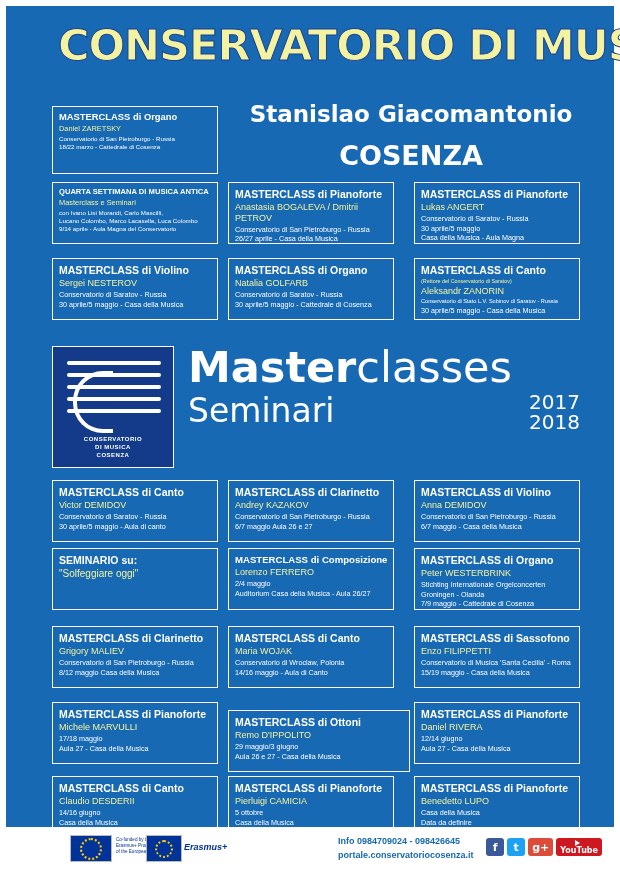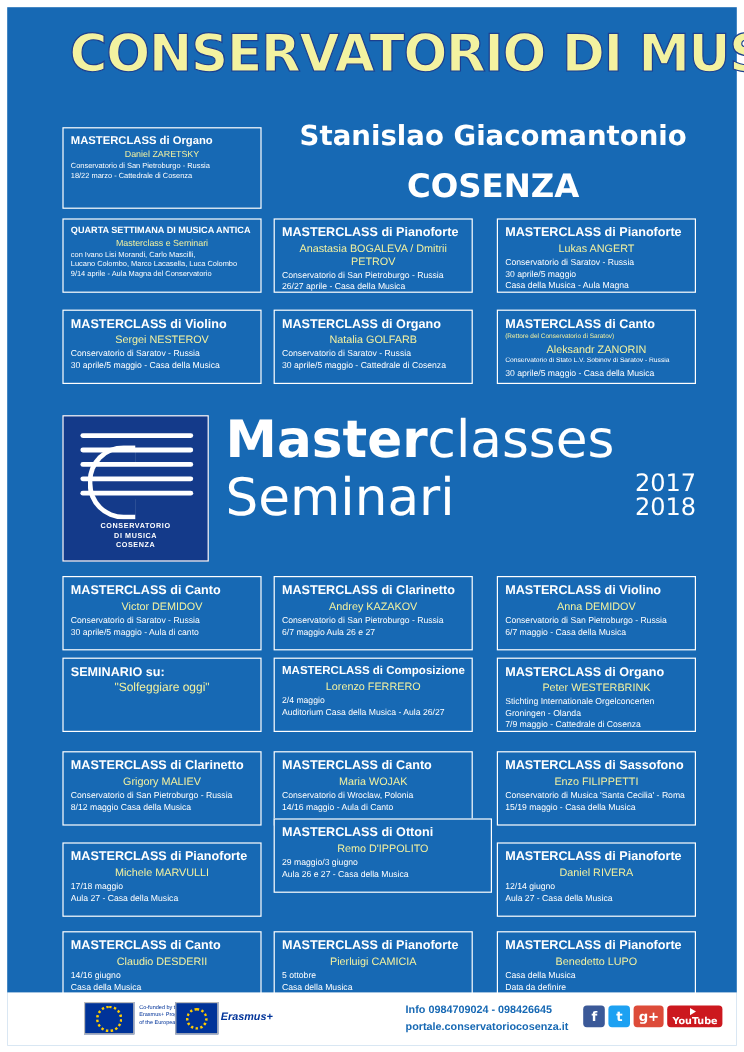--- a/index.html
+++ b/index.html
@@ -52,21 +52,21 @@
     background:#1769b4;
     padding:5px 6px 4px 6px;
     color:#ffffff;
     overflow:hidden;
   }
   .card .ct{
     font-size:10.5px;font-weight:bold;color:#ffffff;
     line-height:1.15;margin-bottom:2px;white-space:nowrap;
   }
   .card .cn{
-    font-size:9px;color:#f3f2a0;line-height:1.2;margin-bottom:1px;text-align:center;
+    font-size:9px;color:#f3f2a0;line-height:1.2;margin-bottom:1px;
   }
   .card .cl{
     font-size:7.2px;color:#ffffff;line-height:1.35;
   }
   .card .cl div{white-space:nowrap;overflow:hidden;}
   .card.small .ct{font-size:9.4px;}
   .card.small .cn{font-size:7.4px;}
   .card.small .cl{font-size:6.2px;}
   
   .band{
@@ -98,21 +98,21 @@
   .bt1{
     position:absolute;left:0;top:4px;
     font-family:"DejaVu Sans", sans-serif;
     font-size:43px;line-height:1;color:#ffffff;white-space:nowrap;
   }
   .bt1 b{font-weight:bold;text-align:right;}
   .bt1 span{font-weight:normal;}
   .bt2{
     position:absolute;left:0;top:52px;
     font-family:"DejaVu Sans", sans-serif;
-    font-size:43px;line-height:1;color:#ffffff;white-space:nowrap;font-weight:normal;
+    font-size:33px;line-height:1;color:#ffffff;white-space:nowrap;font-weight:normal;
   }
   .years{
     position:absolute;right:0;top:50px;text-align:left;
     font-family:"DejaVu Sans", sans-serif;
     font-size:20px;line-height:1.02;color:#ffffff;font-weight:normal;
   }
   
   .footer{
     position:absolute;left:0;right:0;bottom:0;height:44px;
     background:#ffffff;
@@ -340,21 +340,21 @@
   </div>
 
   <div class="card" style="left:46px;top:696px;width:166px;height:62px;">
     <div class="ct">MASTERCLASS di Pianoforte</div>
     <div class="cn">Michele MARVULLI</div>
     <div class="cl">
       <div>17/18 maggio</div>
       <div>Aula 27 - Casa della Musica</div>
     </div>
   </div>
-  <div class="card" style="left:222px;top:676px;width:182px;height:62px;">
+  <div class="card" style="left:222px;top:704px;width:182px;height:62px;">
     <div class="ct">MASTERCLASS di Ottoni</div>
     <div class="cn">Remo D'IPPOLITO</div>
     <div class="cl">
       <div>29 maggio/3 giugno</div>
       <div>Aula 26 e 27 - Casa della Musica</div>
     </div>
   </div>
   <div class="card" style="left:408px;top:696px;width:166px;height:62px;">
     <div class="ct">MASTERCLASS di Pianoforte</div>
     <div class="cn">Daniel RIVERA</div>

